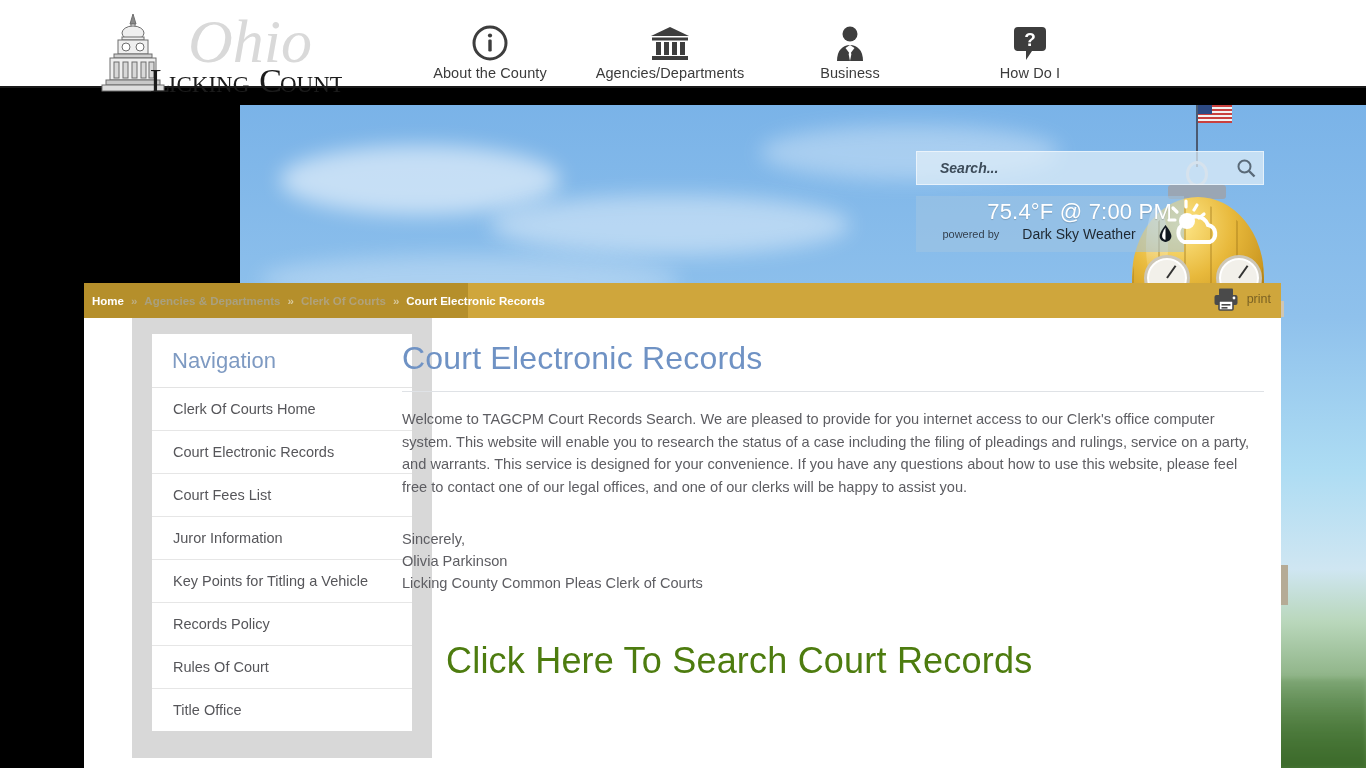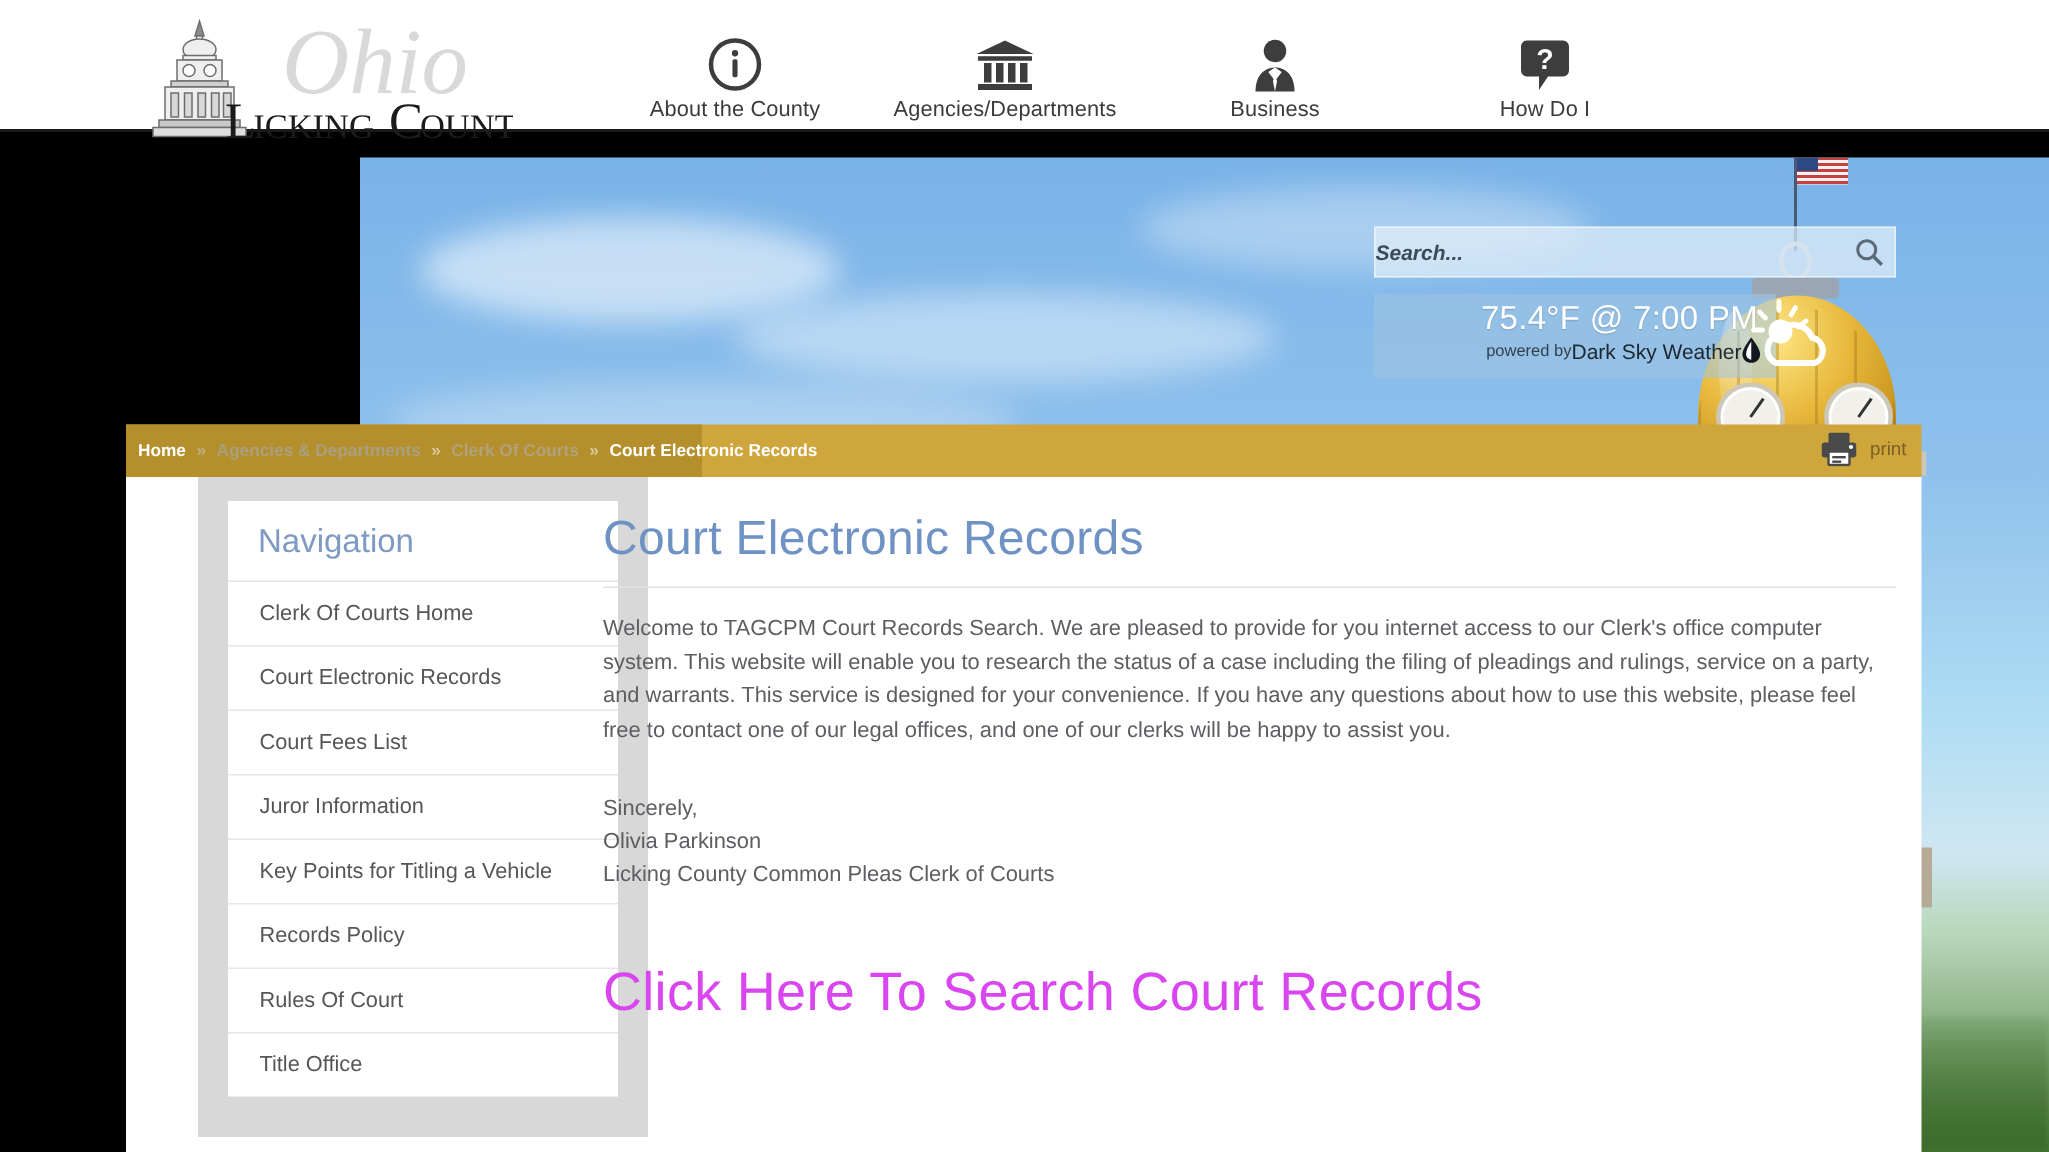--- a/index.html
+++ b/index.html
@@ -137,39 +137,39 @@
   .searchbox {
     position: absolute; left: 916px; top: 151px; width: 348px; height: 34px;
     background: rgba(225,238,248,0.72);
     border: 1px solid rgba(255,255,255,0.55);
     display: flex; align-items: center;
   }
   .searchbox input {
     flex: 1; border: 0; background: transparent; outline: none;
     font-family: "Liberation Sans", sans-serif;
     font-size: 14px; font-style: italic; font-weight: bold;
-    color: #3c4b59; padding: 0 0;
+    color: #3c4b59; padding: 0 23px;
   }
   .searchbox input::placeholder { color:#3c4b59; opacity:1; }
   .search-btn { width: 34px; height: 32px; display:flex; align-items:center; justify-content:center; background:transparent; border:0; cursor:pointer;}
 
   
   .weather {
     position: absolute; left: 916px; top: 196px; width: 268px; height: 56px;
     background: rgba(160,196,226,0.55);
     padding: 3px 10px 0 0;
   }
   .weather-temp {
     text-align: right; color: #ffffff; font-size: 22px; font-weight: 300;
     letter-spacing: .2px; line-height: 26px; padding-right: 2px;
     text-shadow: 0 1px 1px rgba(0,0,0,.18);
   }
   .weather-powered {
     text-align: right; font-size: 12.5px; color: #2f3d4c; line-height: 16px;
-    display:flex; align-items:center; justify-content:flex-end; gap:0;margin-left:24px;
+    display:flex; align-items:center; justify-content:center; gap:23px;margin-left:24px;
   }
   .weather-powered .pw-small { font-size: 11px; color:#34404e;}
   .weather-powered .pw-brand { font-size: 14px; color:#1e2730;}
   .weather-icon { position:absolute; left: 250px; top: 200px; width: 66px; height: 52px; }
 
   
   .crumbbar {
     position: absolute; left: 84px; top: 283px; width: 1197px; height: 35px;
     background: #cfa63c;
     display: flex; align-items: center;
@@ -224,22 +224,23 @@
     font-size: 32px; color: #6f92c4; font-weight: normal;
     margin: 0 0 14px 0; letter-spacing: .2px;
   }
   .rule { height:1px; background:#dfe2e6; margin: 0 0 16px 0;}
   .body-copy {
     font-size: 14.6px; line-height: 22.5px; color: #5d5d62; margin: 0;
   }
   .sig { margin-top: 30px; font-size: 14.6px; line-height: 22px; color:#5d5d62;}
   .big-link {
     display:inline-block; margin-top: 46px;
-    font-size: 36px; font-weight: 300; color:#d946ef; text-decoration:none; cursor:pointer;
+    font-size: 36px; font-weight: 300; color:#4d7c0f; text-decoration:none; cursor:pointer;
     letter-spacing: .2px;
+    margin-left: 44px;
   }
 </style>
 </head>
 <body>
 
 <div id="page">
 
   <div class="bg-photo">
     <div class="cloud c1"></div>
     <div class="cloud c2"></div>

